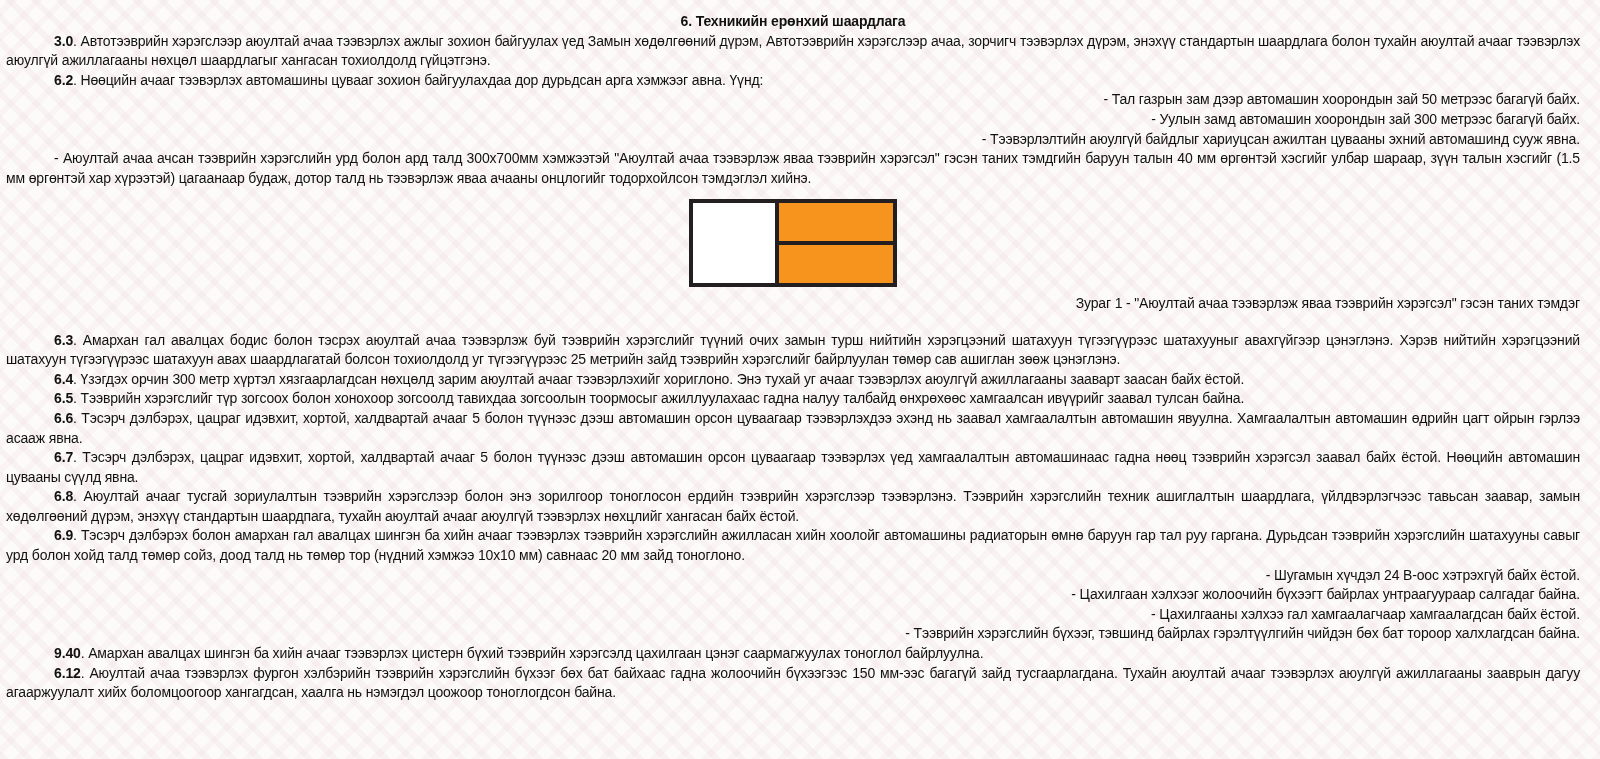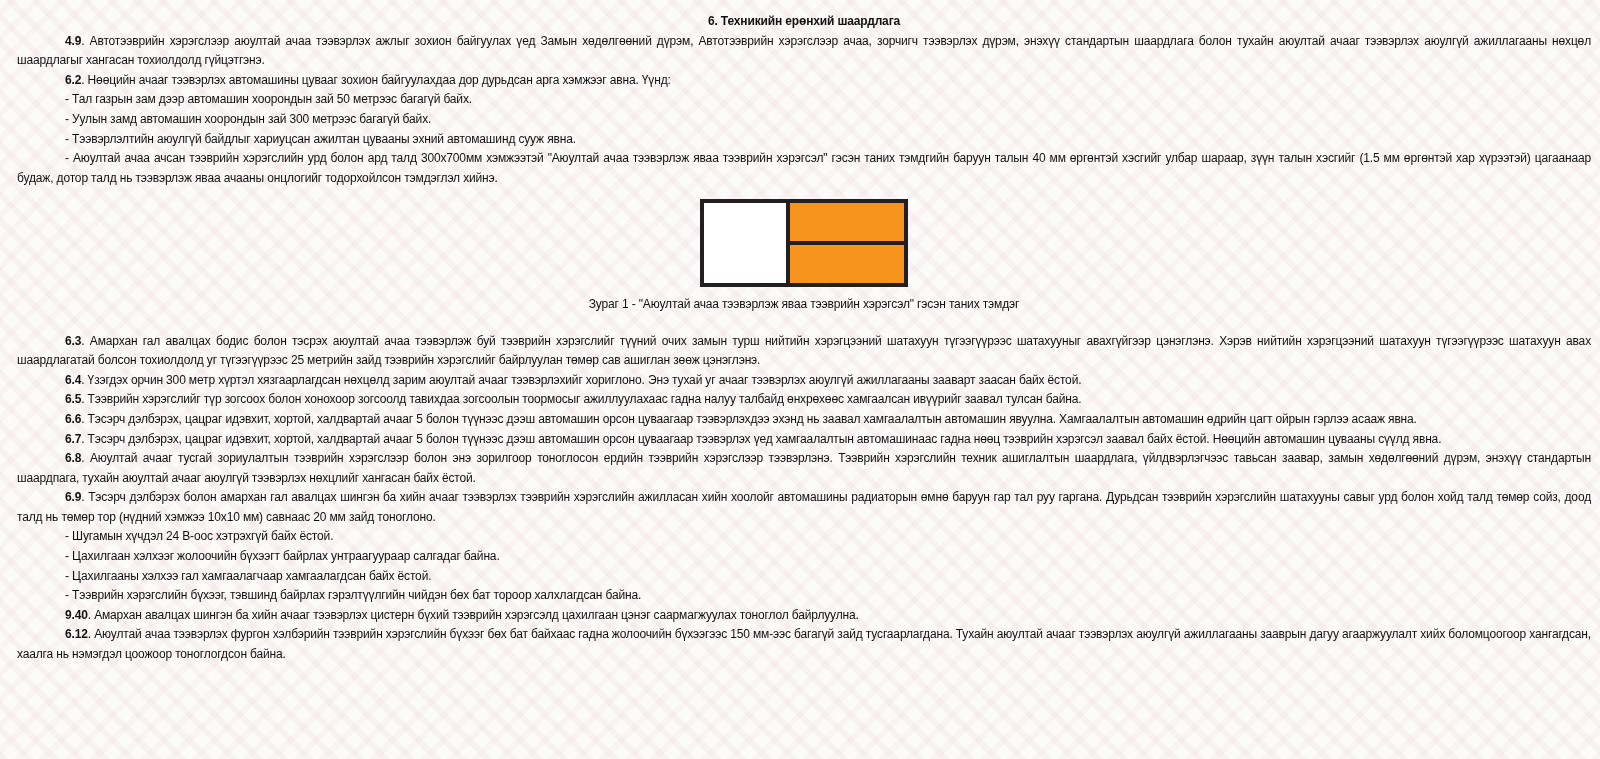--- a/index.html
+++ b/index.html
@@ -6,26 +6,26 @@
   body {
     width: 1600px; height: 759px; overflow: hidden;
     background-color: #fdfafa;
     background-image:
       repeating-linear-gradient(45deg, rgba(230,205,205,0.18) 0 6px, transparent 6px 18px),
       repeating-linear-gradient(-45deg, rgba(230,205,205,0.14) 0 6px, transparent 6px 18px);
     font-family: "Liberation Sans", sans-serif;
     color: #111;
   }
   .doc {
-    position: absolute; left: 17px; top: 12px; width: 1574px;
-    font-size: 12px; line-height: 19.6px;
+    position: absolute; left: 6px; top: 12px; width: 1574px;
+    font-size: 14px; line-height: 19.6px;
     letter-spacing: -0.15px;
   }
   .title { text-align: center; font-weight: bold; margin: 0; }
-  p { margin: 0; }
+  p { margin: 0; text-align: right; }
   .para { text-align: justify; text-indent: 48px; }
   .num { font-weight: bold; }
   .dash { padding-left: 48px; }
   .dash-wrap { text-align: justify; text-indent: 48px; }
   .figure { text-align: center; margin: 11px 0 0 0; }
   .sign {
     display: inline-flex; width: 208px; height: 88px; box-sizing: border-box;
     border: 4px solid #231f20; background: #231f20; gap: 4px;
   }
   .sign .white { flex: 0 0 82px; background: #ffffff; }
@@ -33,21 +33,21 @@
   .sign .orange { flex: 1; background: #f7941d; }
   .caption { margin-top: 5px; }
   .spacer { height: 17px; }
 </style>
 </head>
 <body>
 
 <div class="doc">
   <p class="title">6. Техникийн ерөнхий шаардлага</p>
 
-  <p class="para"><span class="num">4.9</span><span>. Автотээврийн хэрэгслээр аюултай ачаа тээвэрлэх ажлыг зохион байгуулах үед Замын хөдөлгөөний дүрэм, Автотээврийн хэрэгслээр ачаа, зорчигч тээвэрлэх дүрэм, энэхүү стандартын шаардлага болон тухайн аюултай ачааг тээвэрлэх аюулгүй ажиллагааны нөхцөл шаардлагыг хангасан тохиолдолд гүйцэтгэнэ.</span></p>
+  <p class="para"><span class="num">3.0</span><span>. Автотээврийн хэрэгслээр аюултай ачаа тээвэрлэх ажлыг зохион байгуулах үед Замын хөдөлгөөний дүрэм, Автотээврийн хэрэгслээр ачаа, зорчигч тээвэрлэх дүрэм, энэхүү стандартын шаардлага болон тухайн аюултай ачааг тээвэрлэх аюулгүй ажиллагааны нөхцөл шаардлагыг хангасан тохиолдолд гүйцэтгэнэ.</span></p>
   <p class="para"><span class="num">6.2</span><span>. Нөөцийн ачааг тээвэрлэх автомашины цувааг зохион байгуулахдаа дор дурьдсан арга хэмжээг авна. Үүнд:</span></p>
 
   <p class="dash">- Тал газрын зам дээр автомашин хоорондын зай 50 метрээс багагүй байх.</p>
   <p class="dash">- Уулын замд автомашин хоорондын зай 300 метрээс багагүй байх.</p>
   <p class="dash">- Тээвэрлэлтийн аюулгүй байдлыг хариуцсан ажилтан цувааны эхний автомашинд сууж явна.</p>
   <p class="dash-wrap">- Аюултай ачаа ачсан тээврийн хэрэгслийн урд болон ард талд 300x700мм хэмжээтэй "Аюултай ачаа тээвэрлэж яваа тээврийн хэрэгсэл" гэсэн таних тэмдгийн баруун талын 40 мм өргөнтэй хэсгийг улбар шараар, зүүн талын хэсгийг (1.5 мм өргөнтэй хар хүрээтэй) цагаанаар будаж, дотор талд нь тээвэрлэж яваа ачааны онцлогийг тодорхойлсон тэмдэглэл хийнэ.</p>
 
   <div class="figure">
     <div class="sign">
       <div class="white"></div>

